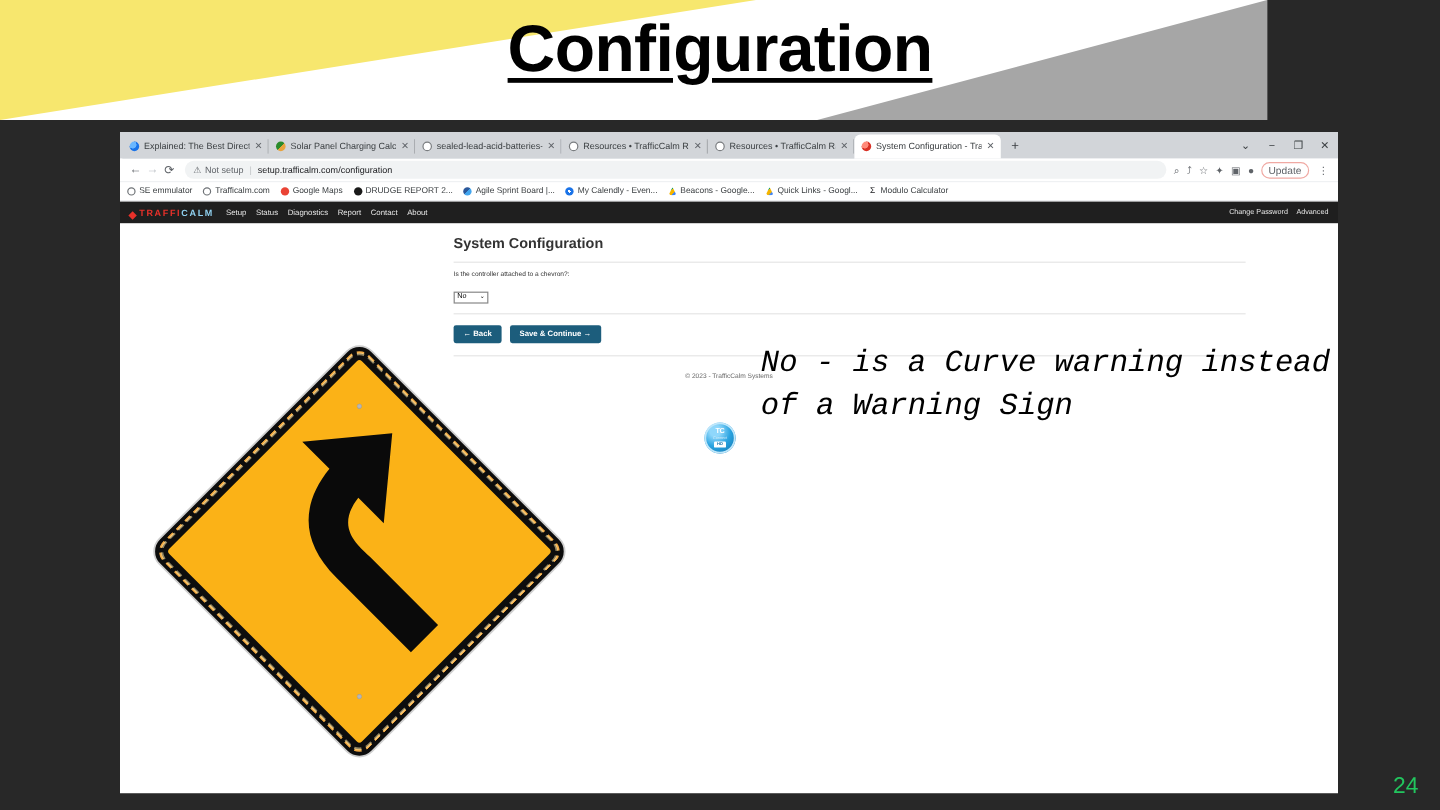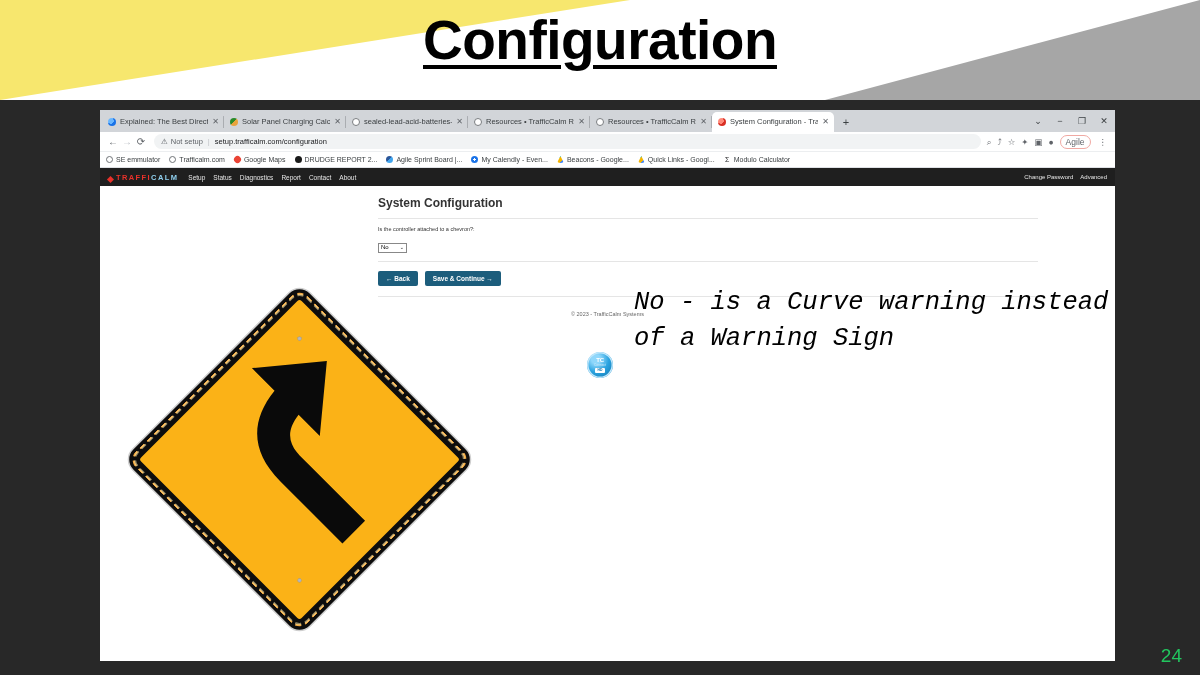--- a/index.html
+++ b/index.html
@@ -7,21 +7,21 @@
     width: 1200px; height: 675px;
     font-family: "Liberation Sans", sans-serif;
     background: #282828;
     overflow: hidden;
     position: relative;
   }
 
   
   .slide-header {
     position: absolute; left: 0; top: 0;
-    width: 1200px; height: 100px;
+    width: 1056px; height: 100px;
     background: #ffffff;
     overflow: hidden;
   }
   .tri-yellow {
     position: absolute; left: 0; top: 0;
     width: 0; height: 0;
     border-top: 100px solid #f7e76e;
     border-right: 630px solid transparent;
   }
   .tri-gray {
@@ -385,21 +385,21 @@
       <span class="omni-url path">/configuration</span>
     </div>
 
     <div class="toolicons">
       <span>⌕</span>
       <span>⤴</span>
       <span>☆</span>
       <span>✦</span>
       <span>▣</span>
       <span>●</span>
-      <span class="update-btn">Agile</span>
+      <span class="update-btn">Update</span>
       <span class="kebab">⋮</span>
     </div>
   </div>
 
   <div class="bookmarks">
     <div class="bm">
       <span class="bmico bmi-globe"></span>
       <span>SE emmulator</span>
     </div>
     <div class="bm">

